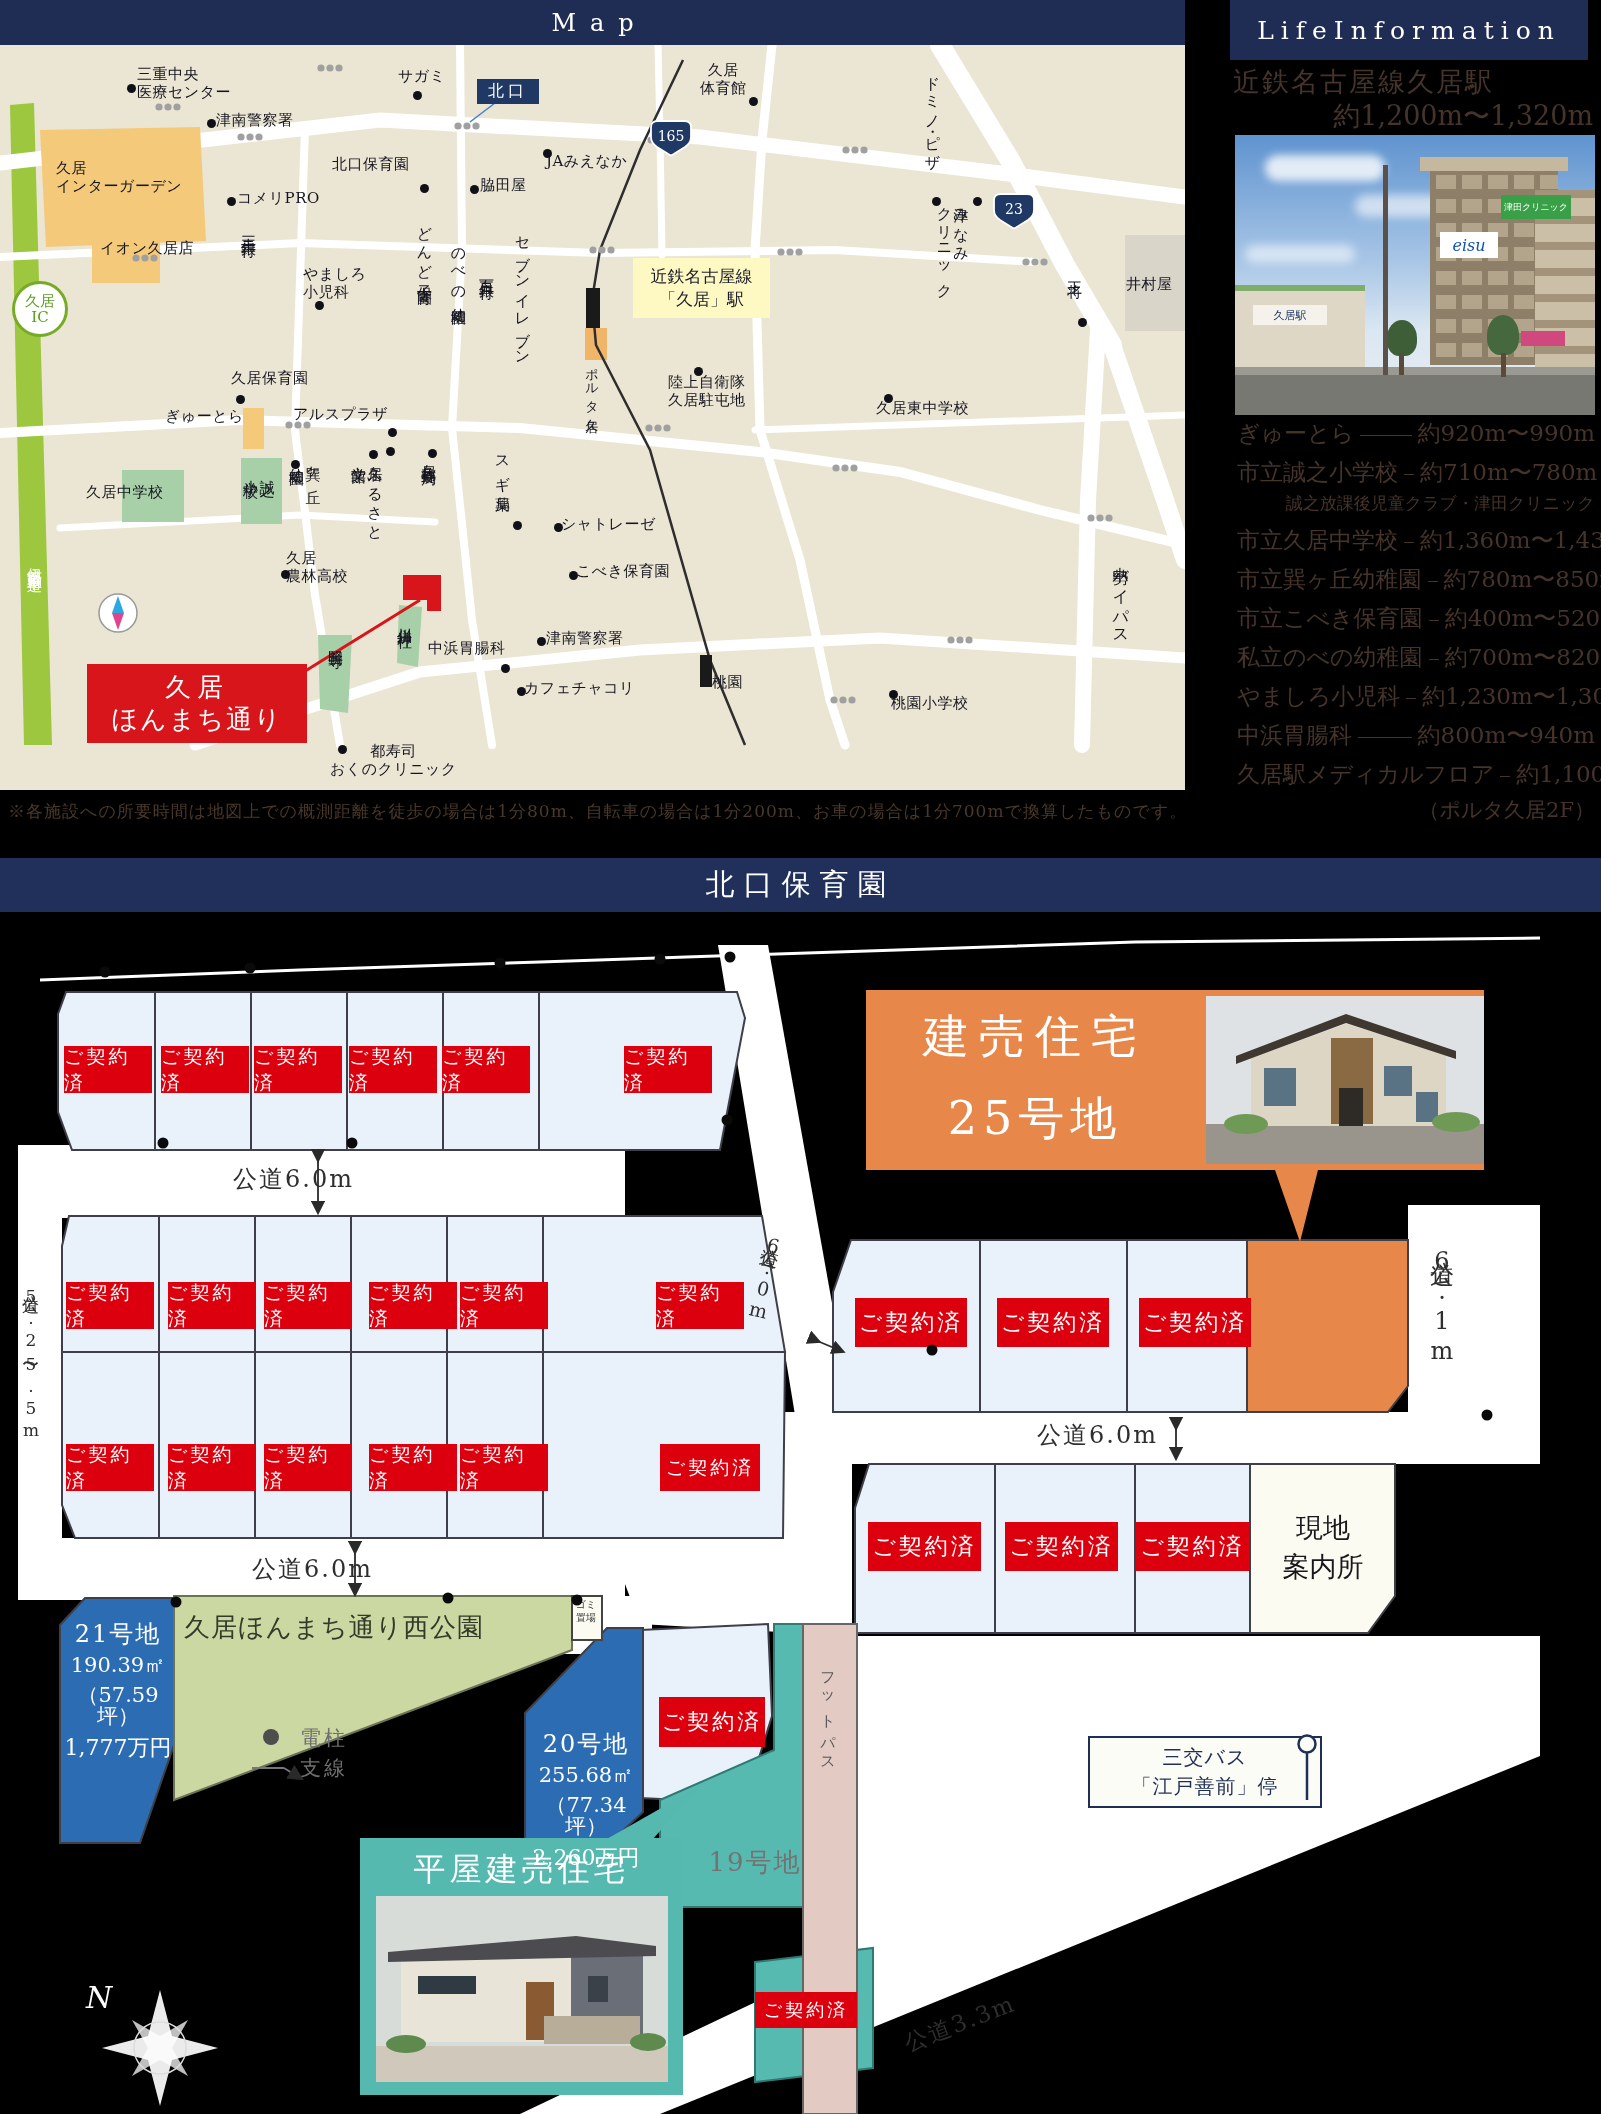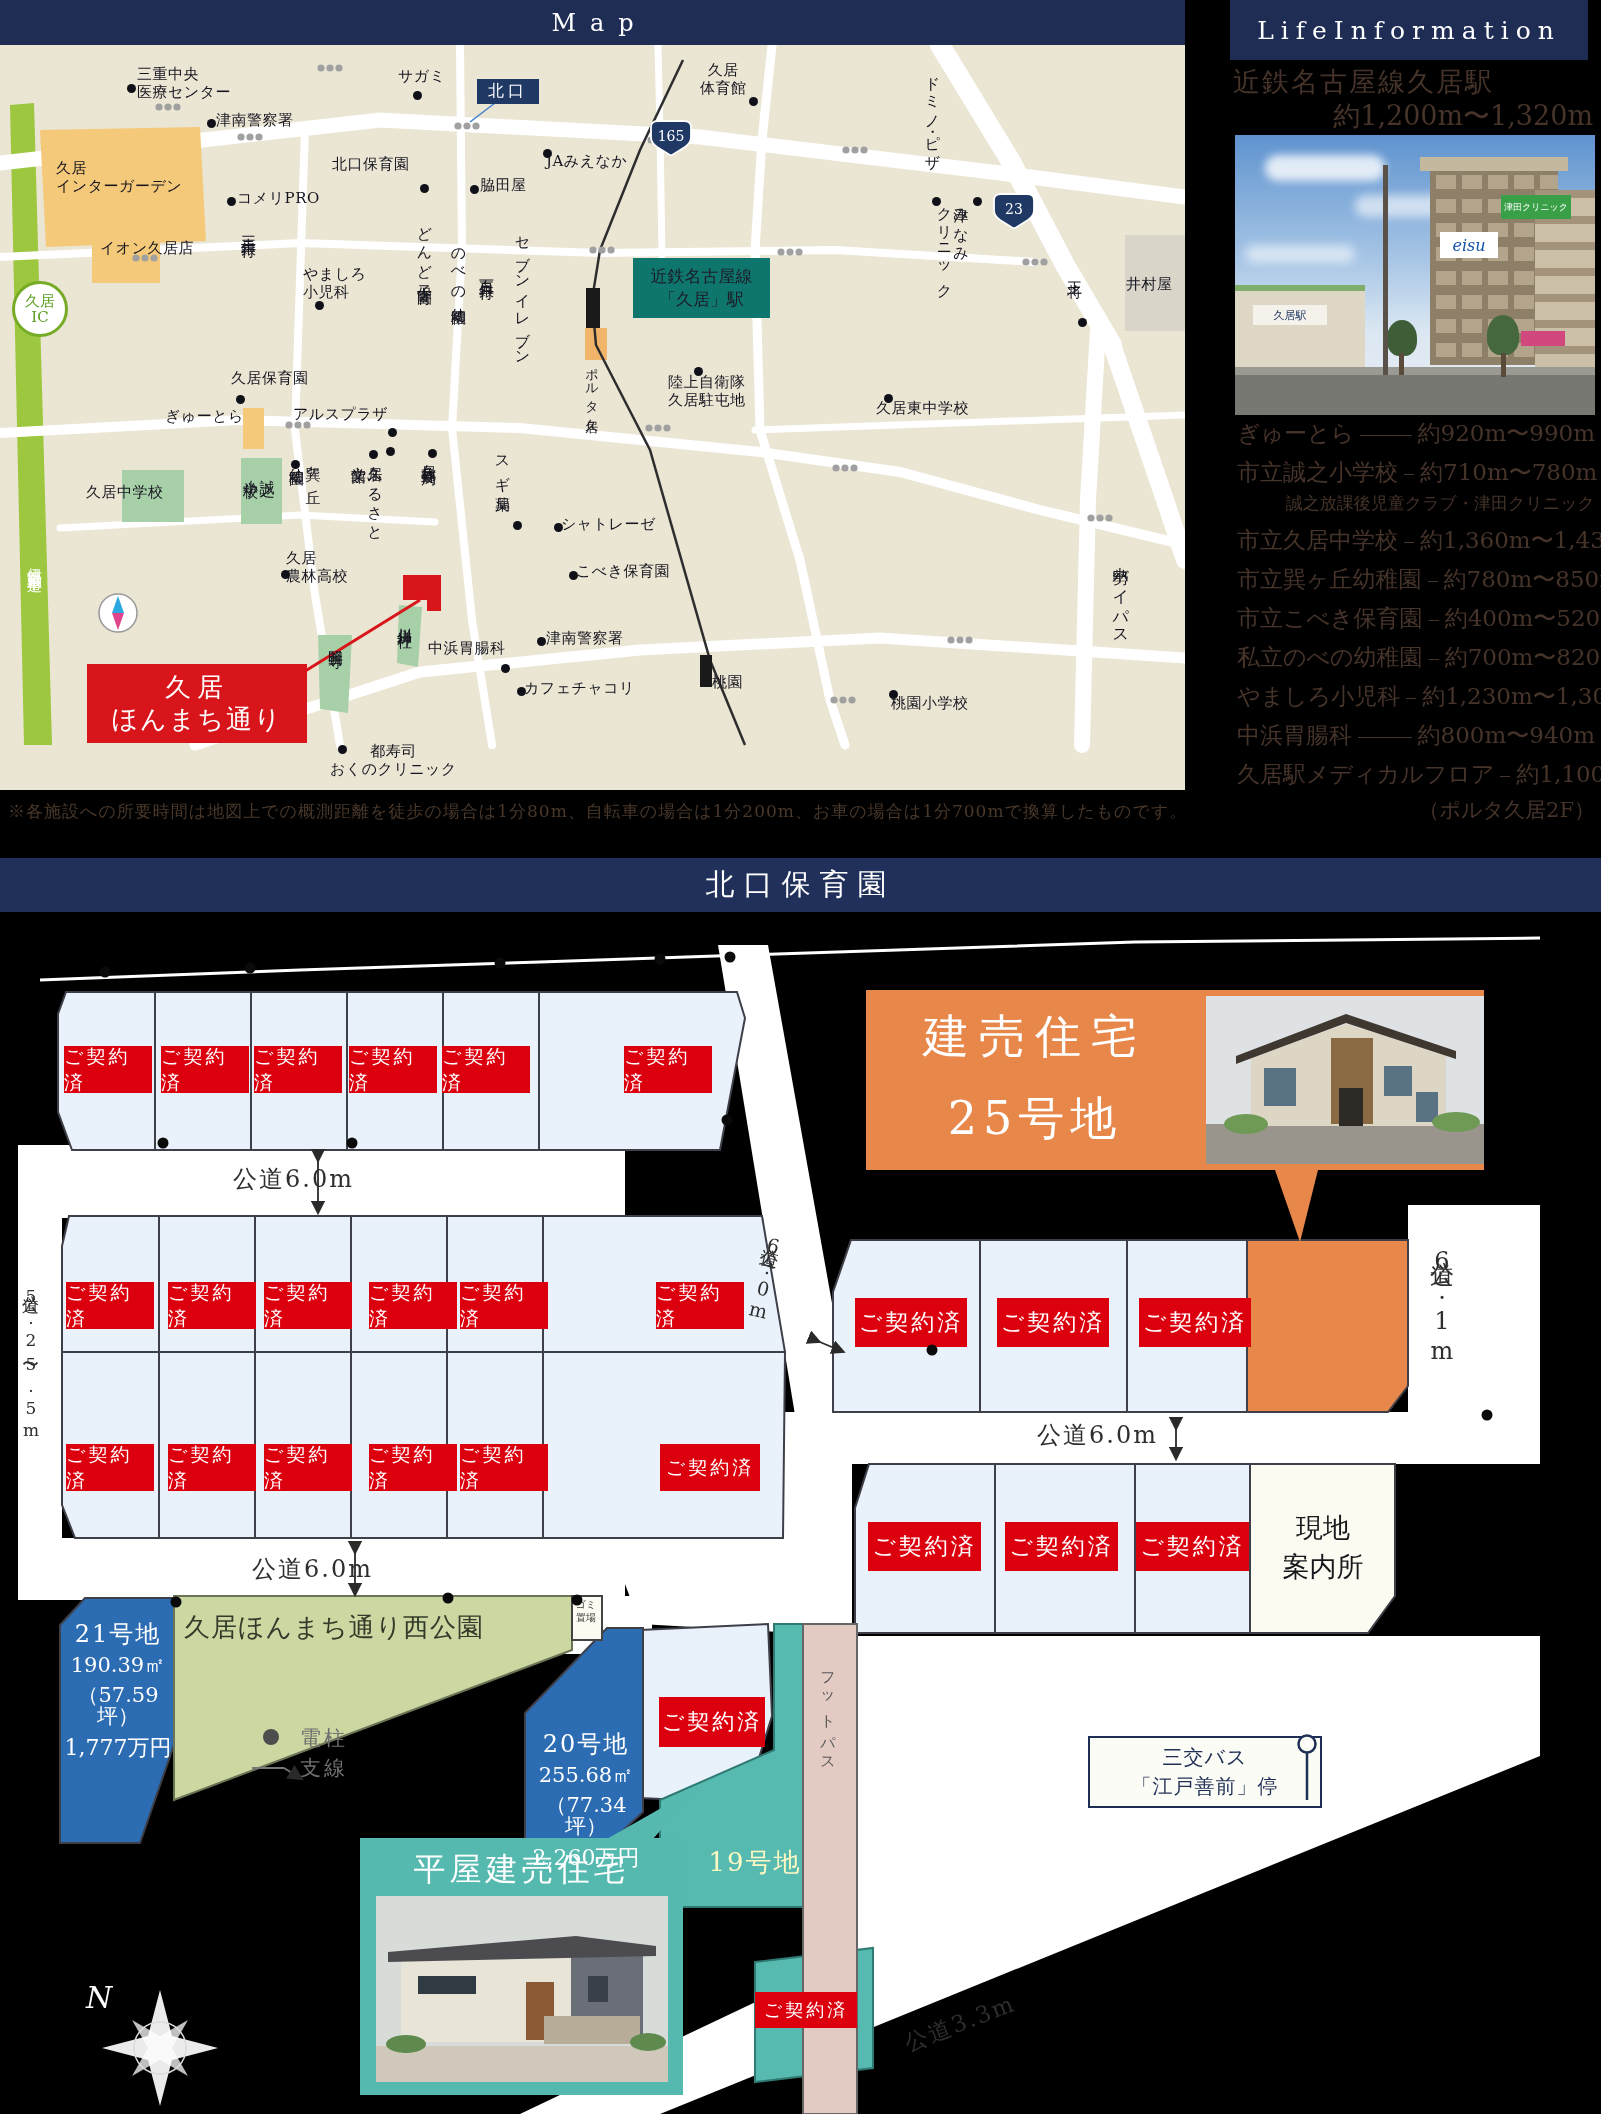--- a/index.html
+++ b/index.html
@@ -10,21 +10,21 @@
   
   #map-head{left:0;top:0;width:1185px;height:45px;background:#1f2d55;display:flex;align-items:center;justify-content:center;}
   #map-head span{color:#fff;font-size:24px;letter-spacing:14px;padding-left:14px;}
   .ml{position:absolute;font-size:15px;color:#15151f;line-height:1.18;white-space:pre-line;letter-spacing:.5px;z-index:4;}
   .ml.v{writing-mode:vertical-rl;text-orientation:upright;letter-spacing:2px;line-height:1.1;}
   .ml.w{color:#fff;}
   .ml.c{text-align:center;}
   .mdot{position:absolute;width:9px;height:9px;border-radius:50%;background:#101018;z-index:4;}
   #kitaguchi{left:477px;top:79px;width:62px;height:25px;background:#1f3864;color:#fff;font-size:16px;
      display:flex;align-items:center;justify-content:center;letter-spacing:4px;z-index:4;}
-  #stbox{left:633px;top:258px;width:137px;height:60px;background:#0f766e;color:#1c1c28;font-size:17px;
+  #stbox{left:633px;top:258px;width:137px;height:60px;background:#fef9c3;color:#1c1c28;font-size:17px;
      display:flex;flex-direction:column;align-items:center;justify-content:center;line-height:1.35;z-index:4;}
   #iccirc{left:12px;top:281px;width:50px;height:50px;border-radius:50%;background:#fff;border:3px solid #76ab26;
      color:#5a9e1e;font-size:15px;display:flex;align-items:center;justify-content:center;text-align:center;
      line-height:1.1;white-space:pre-line;z-index:4;}
   #map-marker{left:87px;top:664px;width:220px;height:79px;background:#d8151b;display:flex;flex-direction:column;
      align-items:center;justify-content:center;z-index:5;color:#fff;line-height:1.2;}
   #map-marker .l1{font-size:26px;letter-spacing:6px;}
   #map-marker .l2{font-size:26px;letter-spacing:2px;}
   
   #life-head{left:1230px;top:0;width:358px;height:60px;background:#1f2d55;display:flex;align-items:center;justify-content:center;}
@@ -54,21 +54,21 @@
   .lotTxt .p{font-size:22px;display:block;margin-top:10px;}
   #banner25{left:866px;top:990px;width:618px;height:180px;background:#e8874a;z-index:3;}
   #banner25 .t1{position:absolute;left:4px;top:16px;width:330px;text-align:center;font-size:46px;color:#fff;letter-spacing:10px;}
   #banner25 .t2{position:absolute;left:4px;top:98px;width:330px;text-align:center;font-size:46px;color:#fff;letter-spacing:6px;}
   #bannerH{left:360px;top:1838px;width:323px;height:257px;background:#55b9b0;z-index:3;}
   #bannerH .t1{position:absolute;left:0;top:10px;width:100%;text-align:center;font-size:32px;color:#fff;letter-spacing:4px;}
   #office-txt{left:1252px;top:1508px;width:142px;text-align:center;font-size:27px;color:#17171c;line-height:1.45;white-space:pre-line;z-index:4;}
   #park-txt{left:184px;top:1610px;width:380px;font-size:26px;color:#333a2a;letter-spacing:1px;z-index:4;}
   #trash-txt{left:572px;top:1599px;width:28px;font-size:10px;color:#333;line-height:1.25;text-align:center;z-index:4;}
   #foot-txt{left:818px;top:1662px;writing-mode:vertical-rl;text-orientation:upright;font-size:15px;color:#585858;letter-spacing:4px;z-index:4;}
-  #lot19-txt{left:700px;top:1845px;width:110px;text-align:center;font-size:26px;color:#fef9c3;letter-spacing:2px;z-index:4;}
+  #lot19-txt{left:700px;top:1845px;width:110px;text-align:center;font-size:26px;color:#737373;letter-spacing:2px;z-index:4;}
   #bus{left:1088px;top:1736px;width:234px;height:72px;background:#fcfcf6;border:2.5px solid #1f2e55;box-sizing:border-box;
      display:flex;flex-direction:column;align-items:center;justify-content:center;z-index:4;color:#1f2e55;line-height:1.45;}
   #bus span{font-size:20px;letter-spacing:1px;}
   .legend{position:absolute;font-size:21px;color:#6f6f6f;z-index:4;letter-spacing:3px;}
   #north{left:86px;top:1980px;font-size:30px;color:#fff;font-style:italic;z-index:4;}
   #r33{left:900px;top:2030px;font-size:23px;color:#2e2e2e;letter-spacing:2px;transform:rotate(-21deg);transform-origin:left top;z-index:4;}
   #r6diag{left:763px;top:1232px;writing-mode:vertical-rl;text-orientation:upright;font-size:19px;color:#2e2e2e;
      transform:rotate(13deg);transform-origin:top left;z-index:4;}
   #r52{left:20px;top:1282px;writing-mode:vertical-rl;text-orientation:upright;font-size:17px;color:#2e2e2e;letter-spacing:2px;z-index:4;}
   #r61{left:1426px;top:1243px;writing-mode:vertical-rl;text-orientation:upright;font-size:24px;color:#2e2e2e;letter-spacing:2px;z-index:4;}

